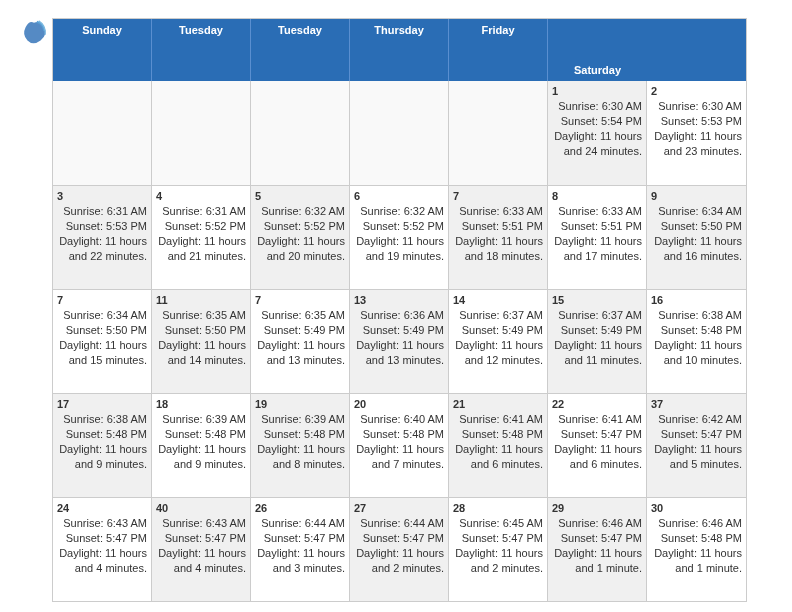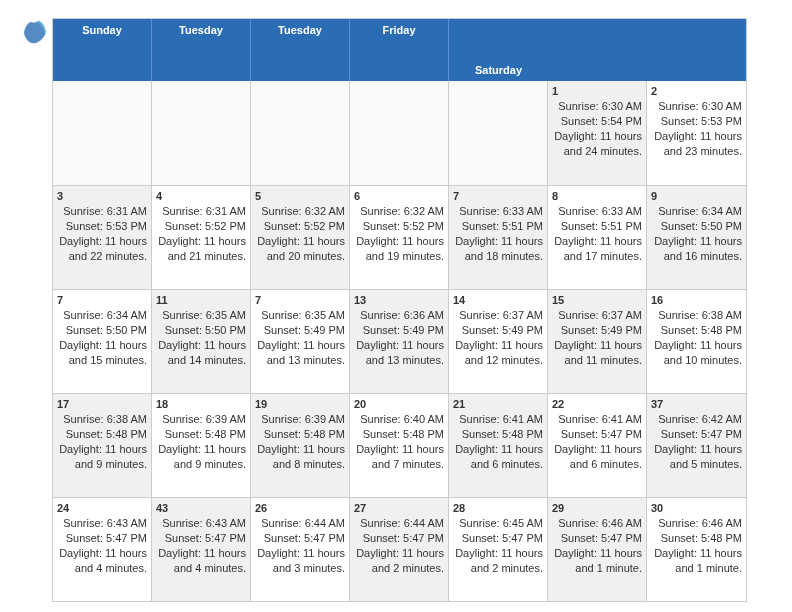--- a/index.html
+++ b/index.html
@@ -136,20 +136,21 @@
       <div class="month-title"></div>
       <div class="location"></div>
     </div>
   </div>
 
   <div class="calendar">
     <div class="cal-header">
     <div class="cal-header-cell">Sunday</div>
         <div class="cal-header-cell">Tuesday</div>
         <div class="cal-header-cell">Tuesday</div>
+        <div class="cal-header-cell">Thursday</div>
         <div class="cal-header-cell">Friday</div>
         <div class="cal-header-cell">Saturday</div>
       </div>
     <div class="cal-body">
     <div class="cal-row">
           <div class="cal-cell empty"></div>
           <div class="cal-cell empty"></div>
           <div class="cal-cell empty"></div>
           <div class="cal-cell empty"></div>
           <div class="cal-cell empty"></div>
@@ -251,21 +252,21 @@
             <span class="day-num">37</span>
             <div class="cell-info">Sunrise: 6:42 AM<br>Sunset: 5:47 PM<br>Daylight: 11 hours and 5 minutes.</div>
           </div>
         </div>
         <div class="cal-row">
           <div class="cal-cell">
             <span class="day-num">24</span>
             <div class="cell-info">Sunrise: 6:43 AM<br>Sunset: 5:47 PM<br>Daylight: 11 hours and 4 minutes.</div>
           </div>
           <div class="cal-cell shaded">
-            <span class="day-num">43</span>
+            <span class="day-num">40</span>
             <div class="cell-info">Sunrise: 6:43 AM<br>Sunset: 5:47 PM<br>Daylight: 11 hours and 4 minutes.</div>
           </div>
           <div class="cal-cell">
             <span class="day-num">26</span>
             <div class="cell-info">Sunrise: 6:44 AM<br>Sunset: 5:47 PM<br>Daylight: 11 hours and 3 minutes.</div>
           </div>
           <div class="cal-cell shaded">
             <span class="day-num">27</span>
             <div class="cell-info">Sunrise: 6:44 AM<br>Sunset: 5:47 PM<br>Daylight: 11 hours and 2 minutes.</div>
           </div>

